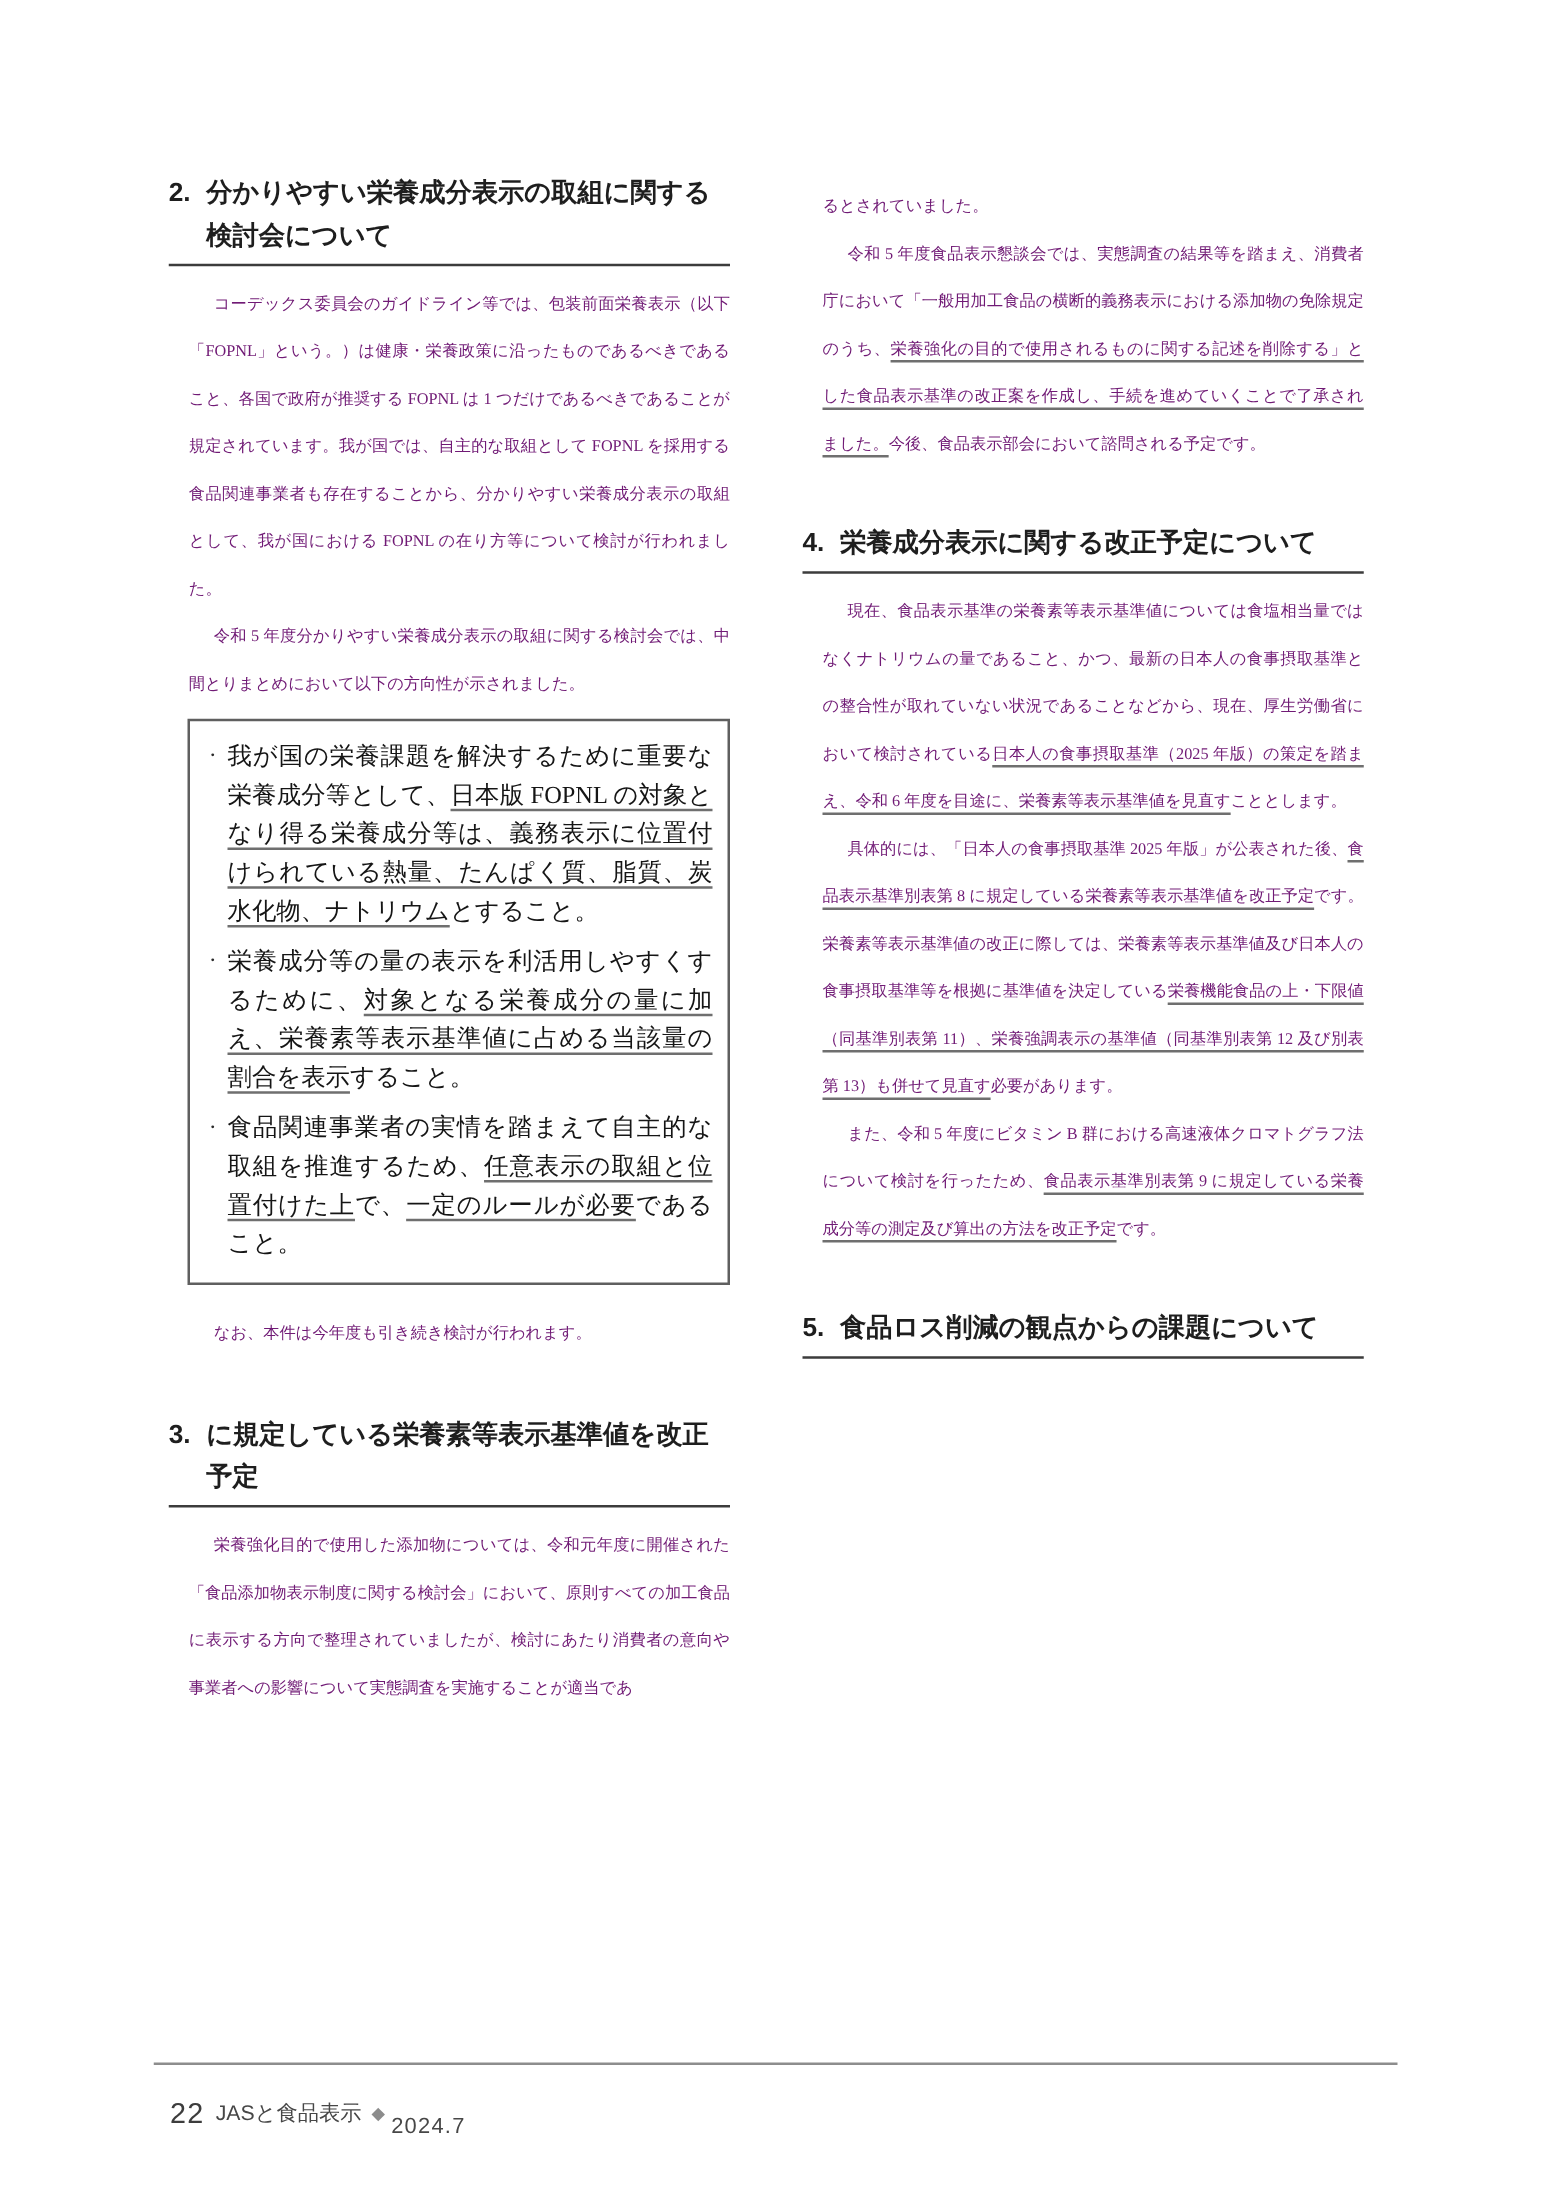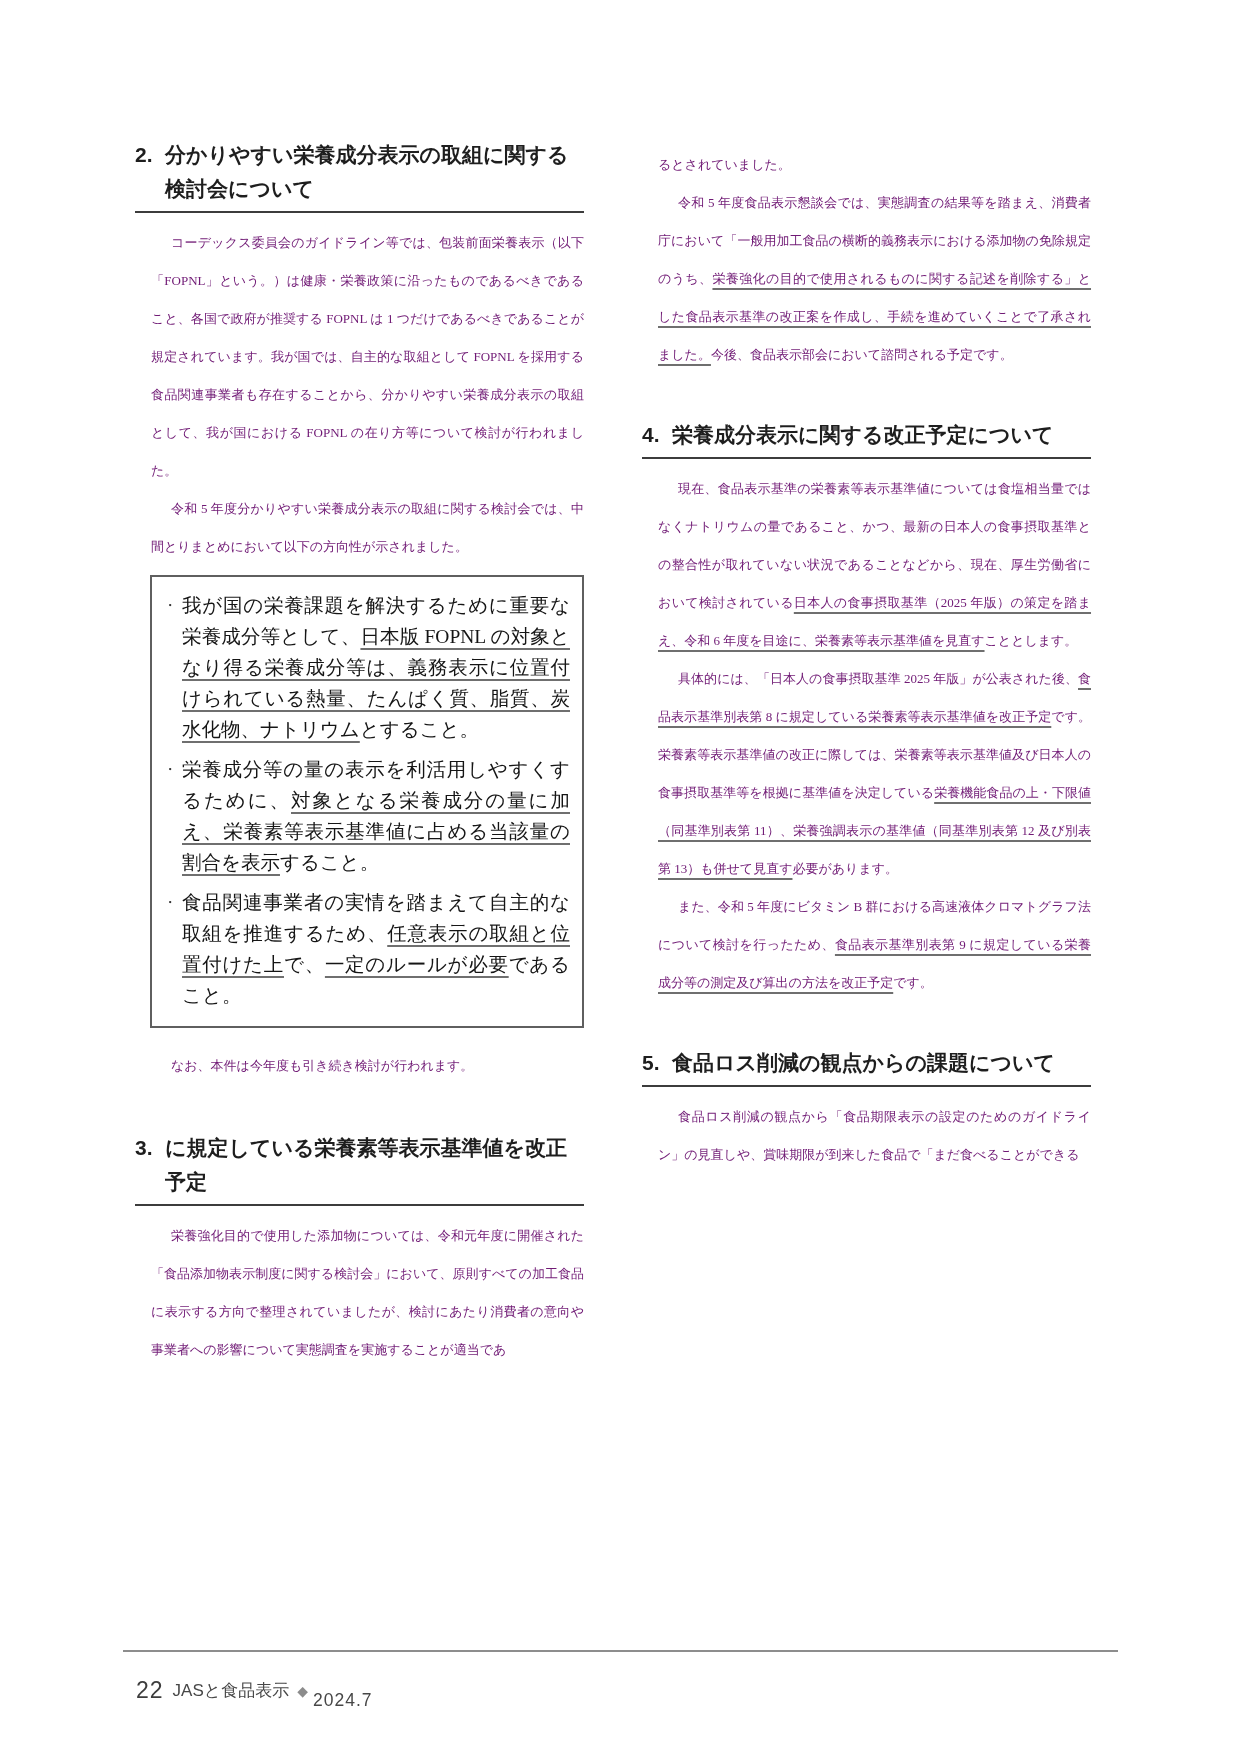--- a/index.html
+++ b/index.html
@@ -139,21 +139,20 @@
 
     <p class="para indent"><span>現在、食品表示基準の栄養素等表示基準値については食塩相当量ではなくナトリウムの量であること、かつ、最新の日本人の食事摂取基準との整合性が取れていない状況であることなどから、現在、厚生労働省において検討されている</span><span class="u">日本人の食事摂取基準（2025 年版）の策定を踏まえ、令和 6 年度を目途に、栄養素等表示基準値を見直す</span><span>こととします。</span></p>
     <p class="para indent"><span>具体的には、「日本人の食事摂取基準 2025 年版」が公表された後、</span><span class="u">食品表示基準別表第 8 に規定している栄養素等表示基準値を改正予定</span><span>です。栄養素等表示基準値の改正に際しては、栄養素等表示基準値及び日本人の食事摂取基準等を根拠に基準値を決定している</span><span class="u">栄養機能食品の上・下限値（同基準別表第 11）、栄養強調表示の基準値（同基準別表第 12 及び別表第 13）も併せて見直す</span><span>必要があります。</span></p>
     <p class="para indent"><span>また、令和 5 年度にビタミン B 群における高速液体クロマトグラフ法について検討を行ったため、</span><span class="u">食品表示基準別表第 9 に規定している栄養成分等の測定及び算出の方法を改正予定</span><span>です。</span></p>
 
     <div class="sec-heading mt-sec">
       <span class="num">5.</span>
       <span class="title">食品ロス削減の観点からの課題について</span>
     </div>
 
-    <p class="para indent"><span>食品ロス削減の観点から「食品期限表示の設定のためのガイドライン」の見直しや、賞味期限が到来した食品で「まだ食べることができる</span></p>
 
   </div>
 </div>
 
 <div class="footer-rule"></div>
 
 <div class="footer">
   <span class="pagenum">22</span>
   <span class="journal">JASと食品表示</span>
   <span class="diamond">◆</span>

